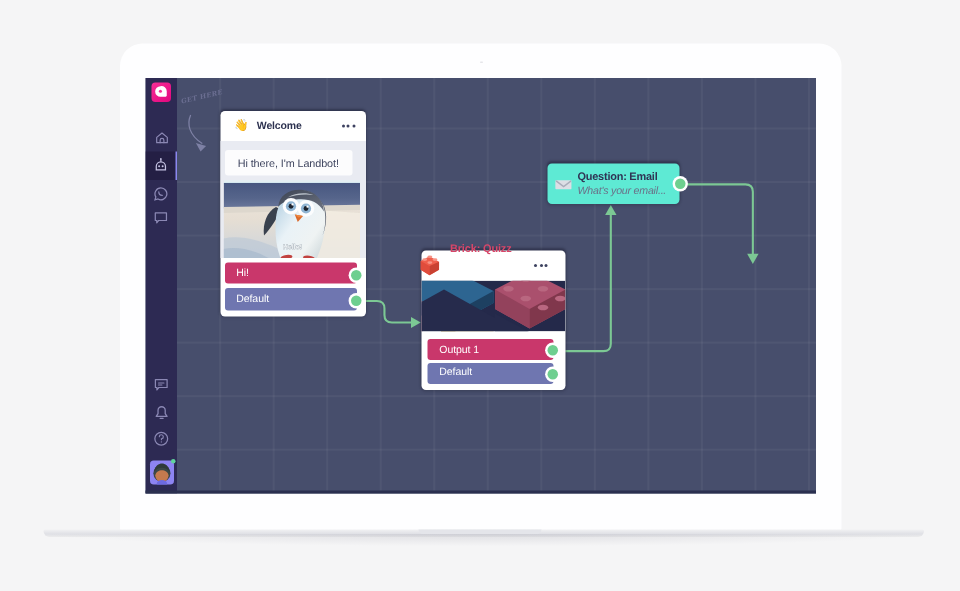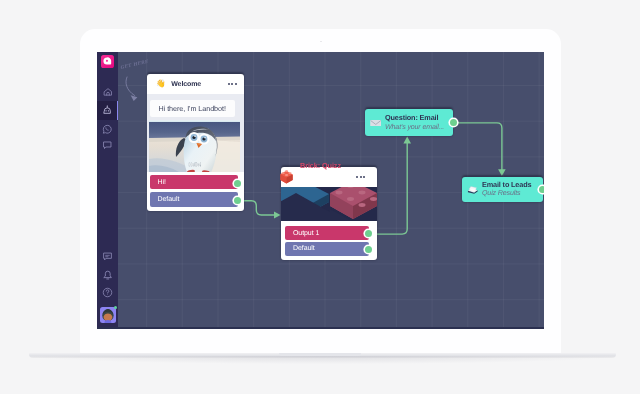--- a/index.html
+++ b/index.html
@@ -304,34 +304,20 @@
         <rect x="0.5" y="6.5" width="23" height="12.5" rx="1" fill="#dcdee5"></rect>
         <path d="M1.5 7.5 L12 15.5 L22.5 7.5" fill="none" stroke="#a9adbb" stroke-width="2"></path>
       </svg>
       <div class="sm-text">
         <span class="sm-title">Question: Email</span>
         <span class="sm-sub">What's your email...</span>
       </div>
       <div class="port" style="left:85px;top:10px"></div>
     </div>
 
-    <div class="node-sm node-leads">
-      <svg class="sm-icon" viewBox="0 0 24 24">
-        <path d="M8 5 L20 8 L16 14 L4 11 Z" fill="#f4f5f7" stroke="#c3c7d2" stroke-width=".8"></path>
-        <path d="M2 14 L9 10 L22 13 L15 18 Z" fill="#e9ebf0"></path>
-        <path d="M2 14 L2 17 L15 20.5 L15 18 Z" fill="#32395c"></path>
-        <path d="M15 18 L22 13 L22 15.5 L15 20.5 Z" fill="#283052"></path>
-        <path d="M5 12.4 L10 9.6 L19.5 12 L14.5 15.6 Z" fill="#fbfbfc"></path>
-      </svg>
-      <div class="sm-text">
-        <span class="sm-title">Email to Leads</span>
-        <span class="sm-sub">Quiz Results</span>
-      </div>
-      <div class="port" style="left:77.1px;top:9.3px"></div>
-    </div>
 
     <svg class="edges" viewBox="0 0 447 277">
       <g fill="none" stroke="#7cc894" stroke-width="1.4">
         <path d="M145.9 148.7 H154.3 Q159.3 148.7 159.3 153.7 V158 Q159.3 163 164.3 163 H178"></path>
         <path d="M272 182.1 H305.2 Q310.2 182.1 310.2 177.1 V91"></path>
         <path d="M356 70.9 H399.9 Q404.9 70.9 404.9 75.9 V119"></path>
       </g>
       <path d="M183.5 163 l-6.5 -3.6 v7.2 z" fill="#7cc894"></path>
       <path d="M310.2 84.6 l-3.8 6.8 h7.6 z" fill="#7cc894"></path>
       <path d="M404.9 124 l-3.8 -6.8 h7.6 z" fill="#7cc894"></path>

